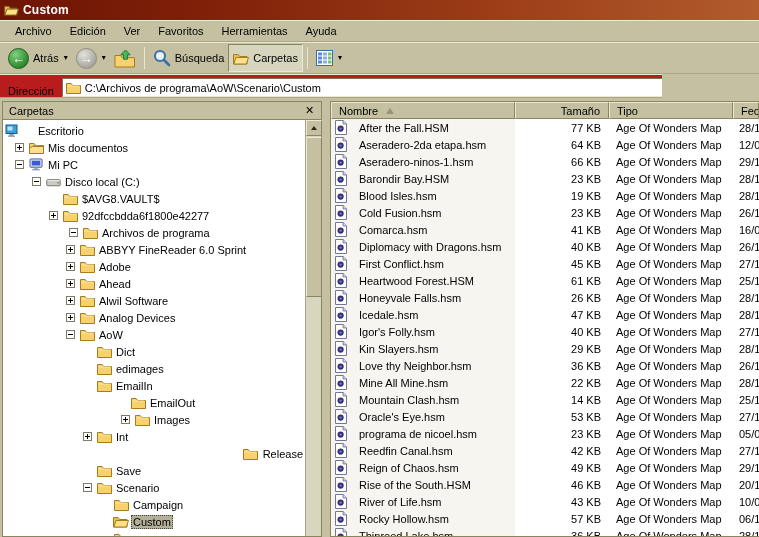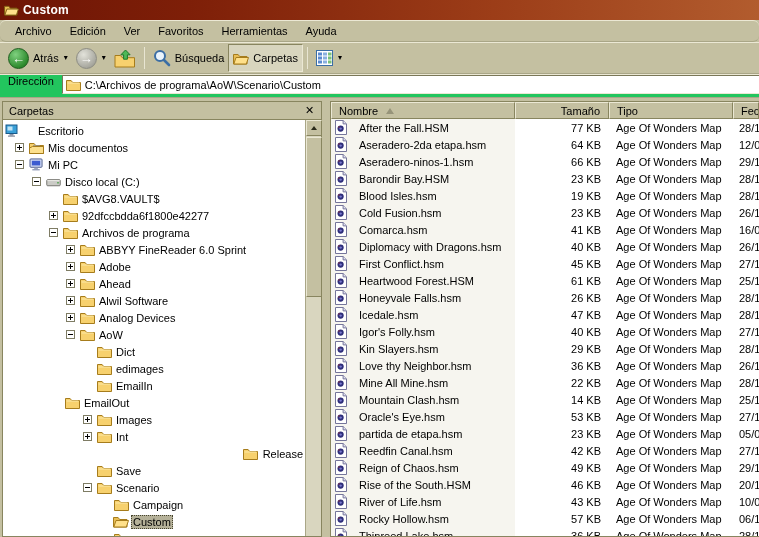--- a/index.html
+++ b/index.html
@@ -17,21 +17,21 @@
     position:absolute; left:0; top:0; width:759px; height:20px;
     background:linear-gradient(90deg,#6e1505 0%,#7e1f08 25%,#9c3d18 65%,#b25c2e 100%);
     display:flex; align-items:center; padding-left:4px; gap:4px;
   }
   .titlebar .title { color:#fff; font-weight:bold; font-size:12px; letter-spacing:0.2px; }
 
   
   .menubar {
     position:absolute; left:0; top:20px; width:759px; height:22px;
     background:#c4c0a1; display:flex; align-items:center; padding-left:6px;
-    border-top:1px solid #ebe8d4; border-bottom:1px solid #a9a687;border-radius:6px;
+    border-top:1px solid #ebe8d4; border-bottom:1px solid #a9a687;
   }
   .menu-item { padding:3px 9px; cursor:default; }
 
   
   .toolbar {
     position:absolute; left:0; top:42px; width:759px; height:32px;
     background:#c4c0a1; display:flex; align-items:center; padding-left:4px;
     border-top:1px solid #ebe8d4; border-bottom:1px solid #a9a687;
   }
   .tb-btn { display:flex; align-items:center; gap:4px; padding:2px 4px; height:28px; }
@@ -40,22 +40,22 @@
   .tb-label { white-space:nowrap; }
   .tb-btn.pressed {
     background:#d8d5be;
     border:1px solid #88855f;
     border-right-color:#ebe8d4; border-bottom-color:#ebe8d4;
   }
   .icon { display:inline-flex; align-items:center; justify-content:center; }
 
   
   .addressbar {
-    position:absolute; left:0; top:74px; width:759px; height:24px;
-    background:#22c55e; display:flex; align-items:flex-start;
+    position:absolute; left:0; top:74px; width:662px; height:24px;
+    background:#b91c1c; display:flex; align-items:flex-end;
     border-top:1px solid #ebe8d4; border-bottom:1px solid #a9a687;
   }
   .addr-label { padding:0 8px 0 8px; }
   .addr-input-wrap {
     flex:1; height:19px; background:#fff; display:flex; align-items:center; gap:4px;
     border:1px solid #7a7758; border-bottom-color:#ebe8d4; border-right:none; padding-left:3px;
   }
   .addr-input {
     flex:1; border:none; outline:none; font-family:"Liberation Sans",sans-serif;
     font-size:11px; height:15px; background:transparent; padding:0;
@@ -312,21 +312,21 @@
               <span class="expander plus"></span>
             </span>
             <span class="tree-icon icon">
               <svg width="15" height="13" viewBox="0 0 15 13">
                 <path d="M0.5 2.5 h4.6 l1.6 2 h7.8 v8 h-14 z" fill="#f7d16e" stroke="#a67c1c"></path>
                 <path d="M1.5 5 h12" stroke="#fce9a8"></path>
               </svg>
             </span>
             <span class="tree-label">92dfccbdda6f1800e42277</span>
           </div>
-          <div class="tree-row" style="padding-left: 45px;">
+          <div class="tree-row" style="padding-left: 65px;">
             <span class="exp-slot">
               <span class="expander minus"></span>
             </span>
             <span class="tree-icon icon">
               <svg width="15" height="13" viewBox="0 0 15 13">
                 <path d="M0.5 2.5 h4.6 l1.6 2 h7.8 v8 h-14 z" fill="#f7d16e" stroke="#a67c1c"></path>
                 <path d="M1.5 5 h12" stroke="#fce9a8"></path>
               </svg>
             </span>
             <span class="tree-label">Archivos de programa</span>
@@ -426,31 +426,31 @@
           <div class="tree-row" style="padding-left: 79px;">
             <span class="exp-slot"></span>
             <span class="tree-icon icon">
               <svg width="15" height="13" viewBox="0 0 15 13">
                 <path d="M0.5 2.5 h4.6 l1.6 2 h7.8 v8 h-14 z" fill="#f7d16e" stroke="#a67c1c"></path>
                 <path d="M1.5 5 h12" stroke="#fce9a8"></path>
               </svg>
             </span>
             <span class="tree-label">EmailIn</span>
           </div>
-          <div class="tree-row" style="padding-left: 47px;">
+          <div class="tree-row" style="padding-left: 113px;">
             <span class="exp-slot"></span>
             <span class="tree-icon icon">
               <svg width="15" height="13" viewBox="0 0 15 13">
                 <path d="M0.5 2.5 h4.6 l1.6 2 h7.8 v8 h-14 z" fill="#f7d16e" stroke="#a67c1c"></path>
                 <path d="M1.5 5 h12" stroke="#fce9a8"></path>
               </svg>
             </span>
             <span class="tree-label">EmailOut</span>
           </div>
-          <div class="tree-row" style="padding-left: 79px;">
+          <div class="tree-row" style="padding-left: 117px;">
             <span class="exp-slot">
               <span class="expander plus"></span>
             </span>
             <span class="tree-icon icon">
               <svg width="15" height="13" viewBox="0 0 15 13">
                 <path d="M0.5 2.5 h4.6 l1.6 2 h7.8 v8 h-14 z" fill="#f7d16e" stroke="#a67c1c"></path>
                 <path d="M1.5 5 h12" stroke="#fce9a8"></path>
               </svg>
             </span>
             <span class="tree-label">Images</span>
@@ -864,21 +864,21 @@
             <div class="fc-name">
               <span class="icon">
                 <svg width="12" height="15" viewBox="0 0 12 15">
                   <path d="M0.5 0.5 h7.6 l3.4 3.4 v10.6 h-11 z" fill="#fff" stroke="#75759a"></path>
                   <path d="M8.1 0.5 v3.4 h3.4" fill="#e0e0f2" stroke="#75759a"></path>
                   <circle cx="5.6" cy="8.6" r="3.1" fill="#2e2e7a"></circle>
                   <circle cx="5.6" cy="8.6" r="1.2" fill="#7a7ad0"></circle>
                   <circle cx="4" cy="7" r="0.7" fill="#a03030"></circle>
                 </svg>
               </span>
-              <span>partida de etapa.hsm</span>
+              <span>programa de nicoel.hsm</span>
             </div>
             <div class="fc-size">23 KB</div>
             <div class="fc-type">Age Of Wonders Map</div>
             <div class="fc-date">05/0</div>
           </div>
           <div class="file-row">
             <div class="fc-name">
               <span class="icon">
                 <svg width="12" height="15" viewBox="0 0 12 15">
                   <path d="M0.5 0.5 h7.6 l3.4 3.4 v10.6 h-11 z" fill="#fff" stroke="#75759a"></path>

